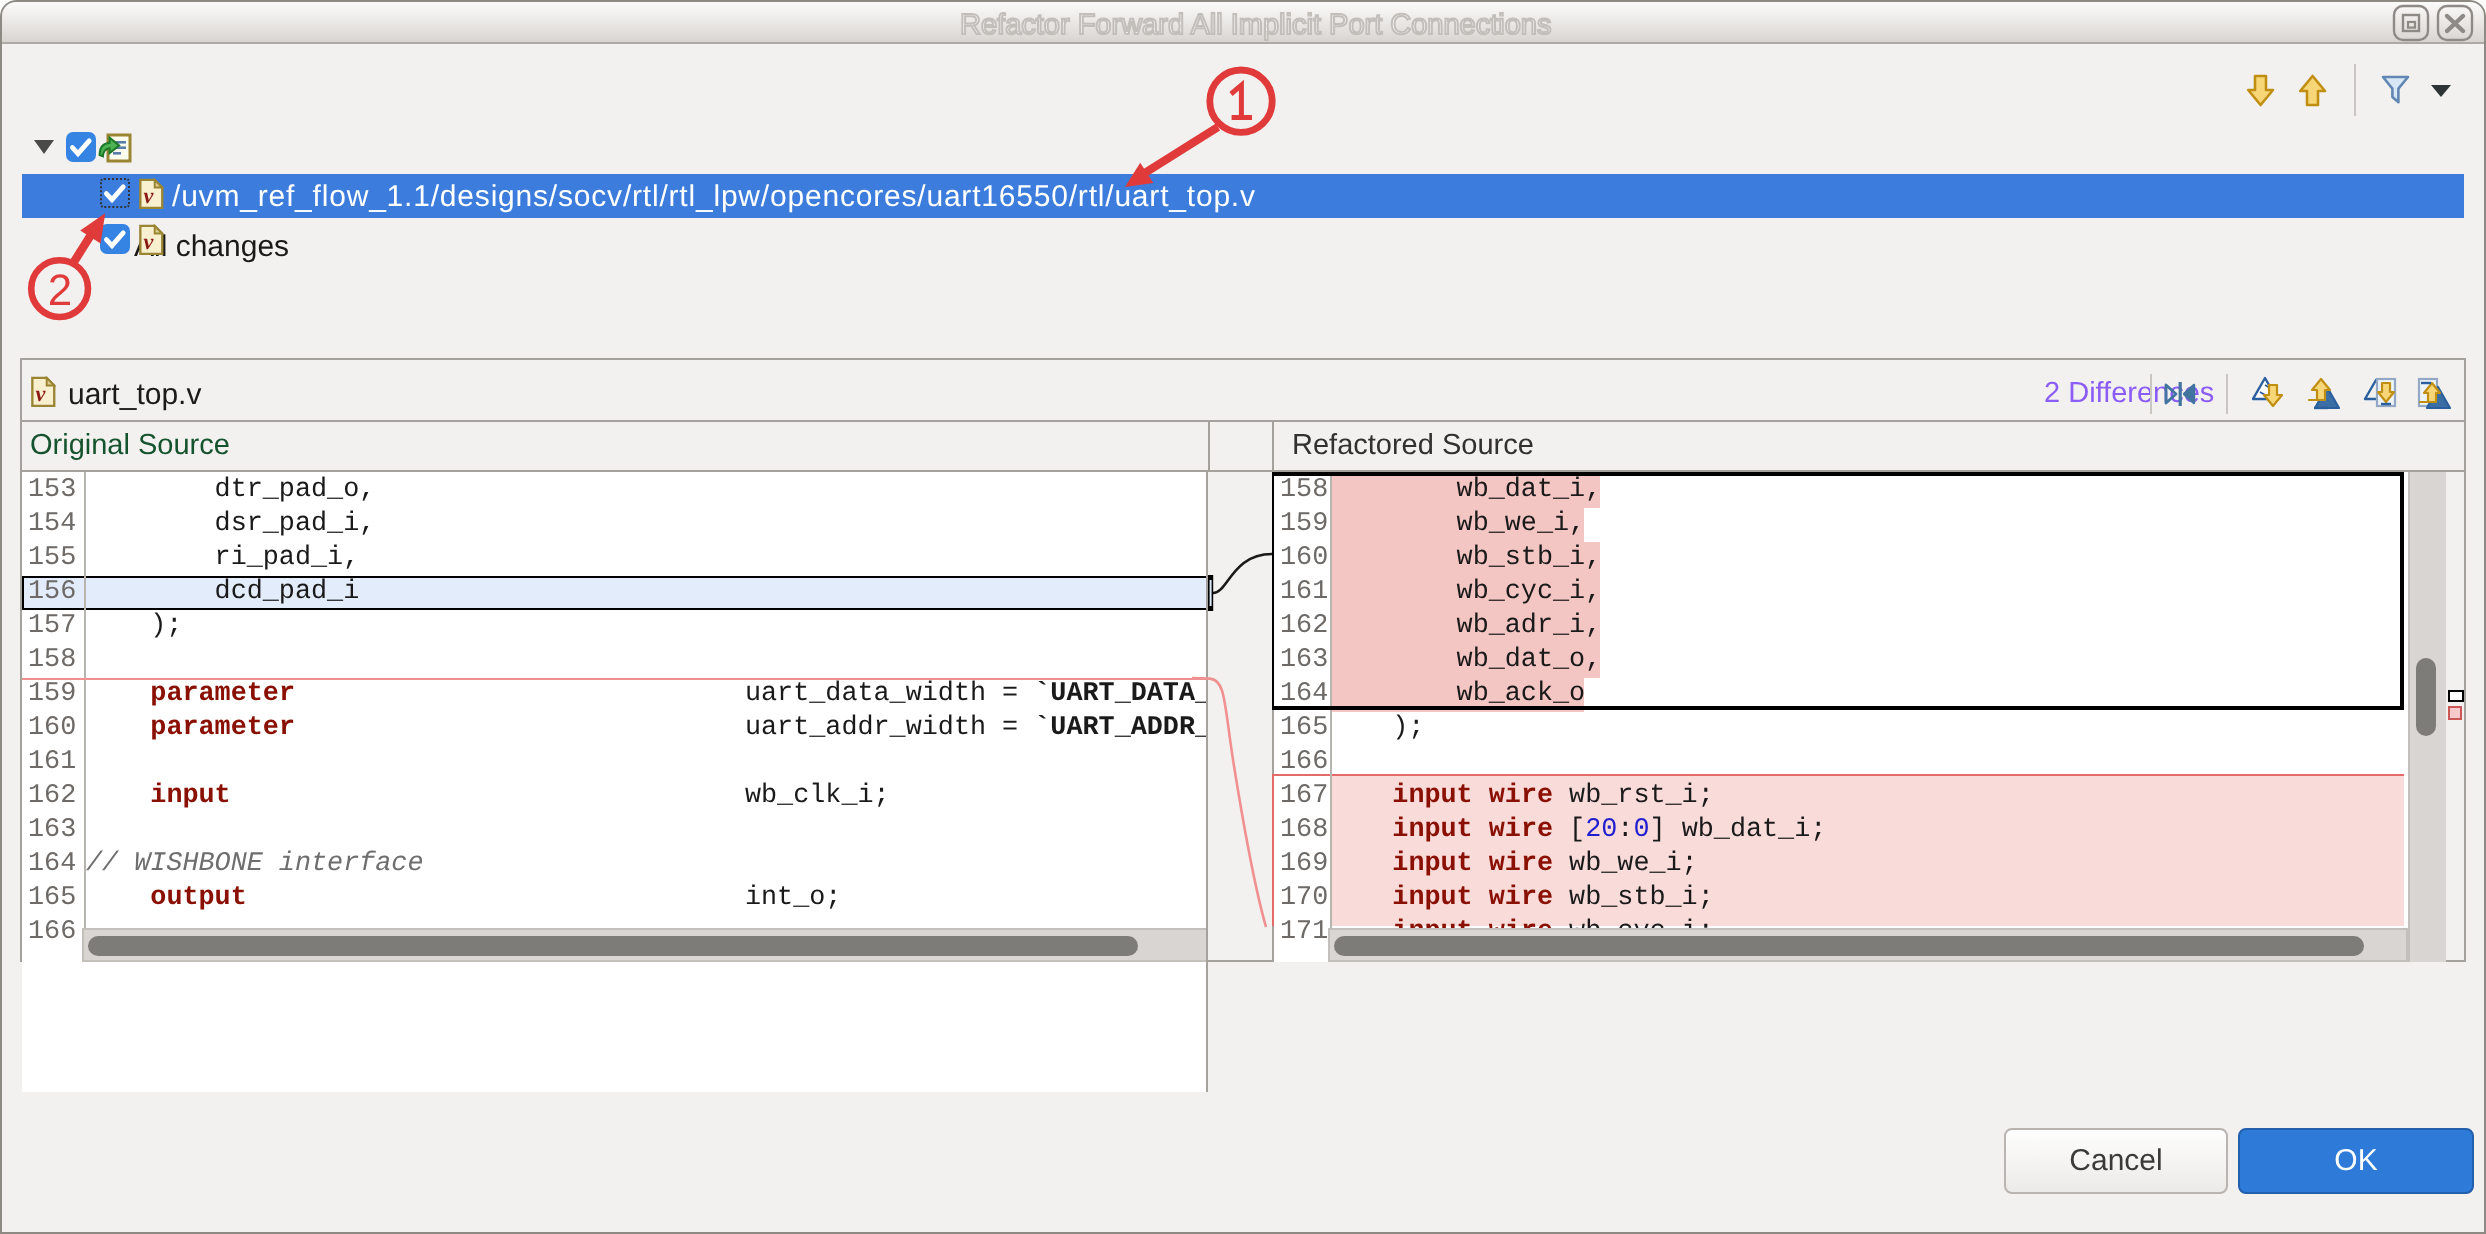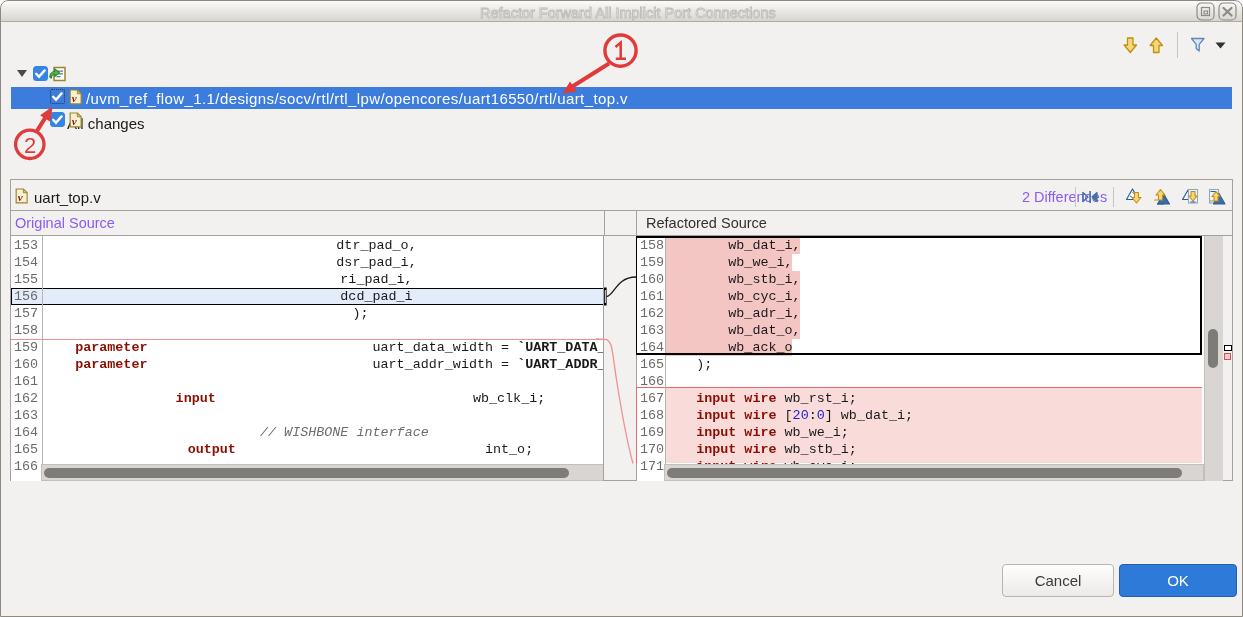--- a/index.html
+++ b/index.html
@@ -110,26 +110,26 @@
  </g>
  <g transform="translate(83,0)">
   <rect x="0.5" y="1.5" width="9" height="13.5" fill="#eef3fa" stroke="#92a8c4" stroke-width="1.1"></rect>
   <path d="M10 5.5 L16 16 H4.5 z" fill="#3b6ea5" stroke="#2a5f9e" stroke-width="1.1" stroke-linejoin="round"></path>
   <path d="M3 13 h4 v-4.5 h-2 l4,-5 l4,5 h-2 v4.5 z" fill="#f7d678" stroke="#c08f12" stroke-width="1.1" stroke-linejoin="round" transform="translate(-2,0)"></path>
   <path d="M1.5 3.5 h5" stroke="#2a5f9e" stroke-width="1.2"></path>
  </g>
 </svg>
 
 <div class="abs" style="left:11px;top:211px;width:1221px;height:25px;background:#f2f1ef;border-bottom:1px solid #a5a19c;"></div>
-<div class="abs" style="left:15px;top:215px;font-size:14.5px;color:#8b5cf6;">Original Source</div>
+<div class="abs" style="left:15px;top:215px;font-size:14.5px;color:#14532d;">Original Source</div>
 <div class="abs" style="left:646px;top:215px;font-size:14.5px;color:#333030;">Refactored Source</div>
 <div class="abs vline" style="left:604px;top:211px;height:25px;"></div>
 <div class="abs vline" style="left:636px;top:211px;height:25px;"></div>
 
-<div class="abs" style="left:11px;top:236px;width:593px;height:245px;background:#fff;border-right:1px solid #a5a19c;overflow:hidden;text-align:center;">
+<div class="abs" style="left:11px;top:236px;width:593px;height:310px;background:#fff;border-right:1px solid #a5a19c;overflow:hidden;">
  <div class="abs" style="left:0px;top:51.5px;width:594px;height:17.5px;background:#e2ecfb;border:1.6px solid #000;"></div>
  <pre class="mono gut abs" style="left:3px;top:1px;">153
 154
 155
 156
 157
 158
 159
 160
 161

